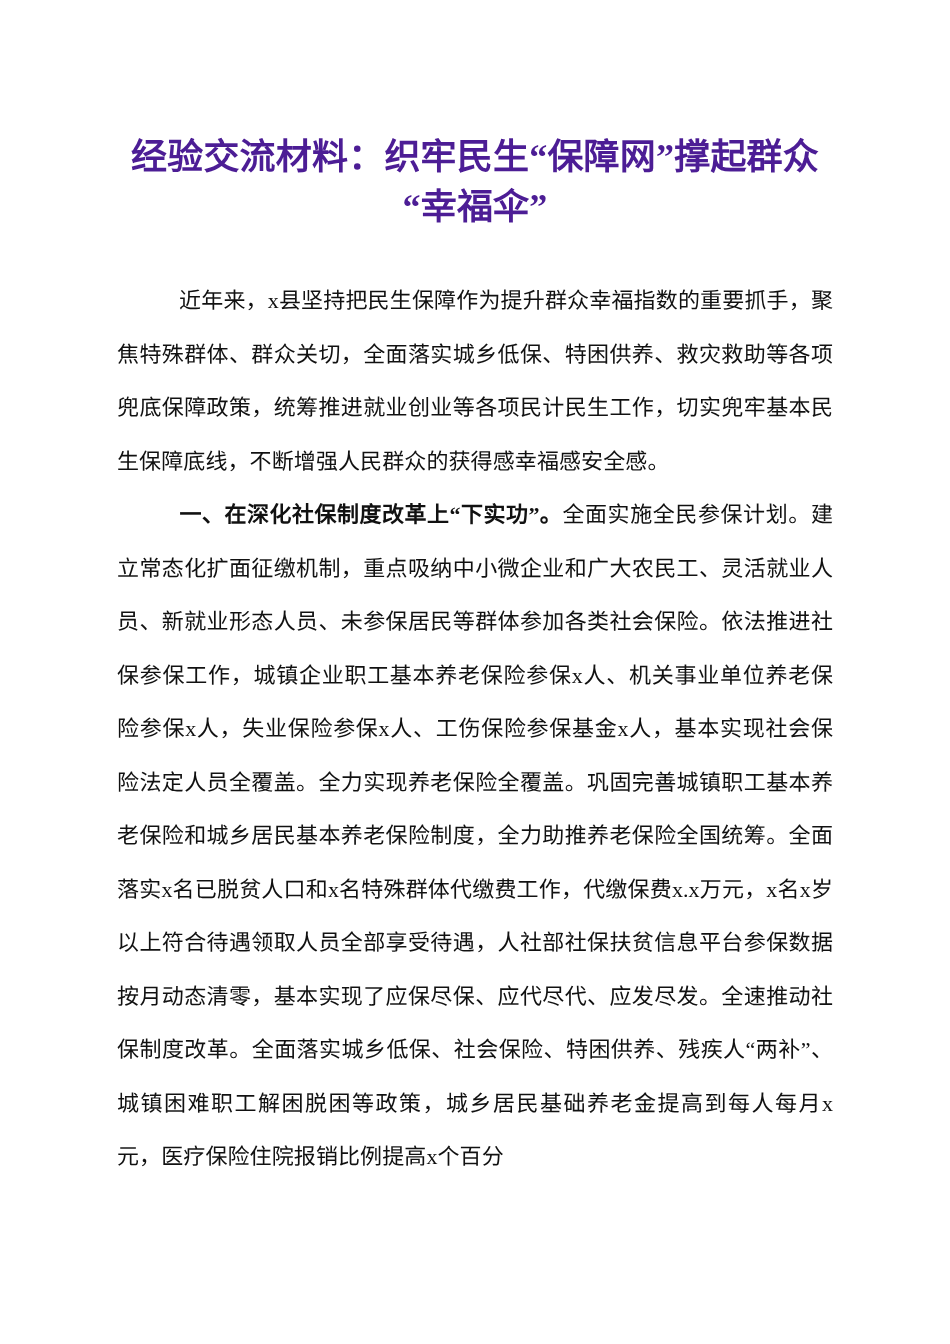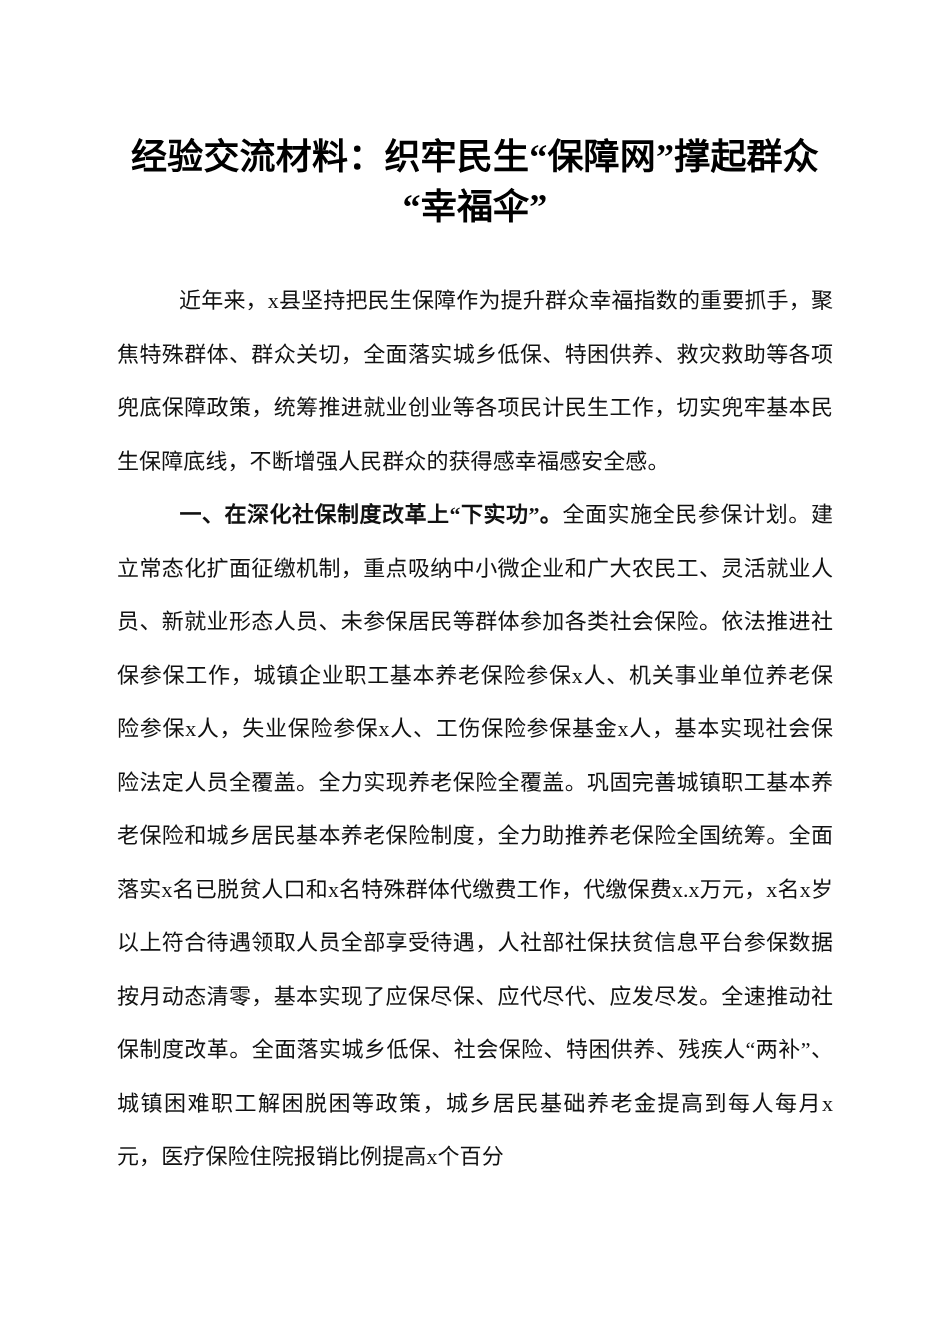--- a/index.html
+++ b/index.html
@@ -34,21 +34,21 @@
     position: absolute;
     left: -2px;
     top: 132px;
     width: 720px;
     text-align: center;
     font-family: "Liberation Serif", "DejaVu Serif", serif;
     font-weight: 700;
     font-size: 36px;
     line-height: 50px;
     letter-spacing: 0.2px;
-    color: #000000;
+    color: #4c1d95;
     text-rendering: optimizeLegibility;
   }
 
   
   .para {
     position: absolute;
     left: 0;
     width: 716px;
     margin: 0;
     padding: 0;

